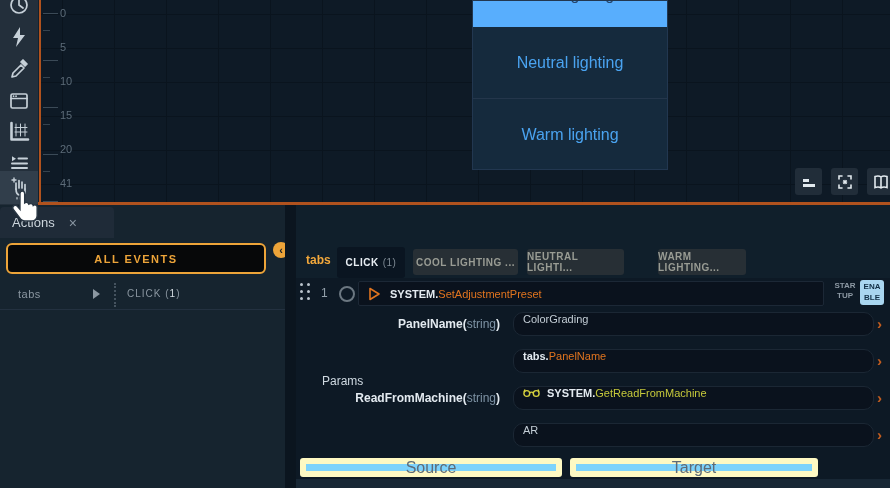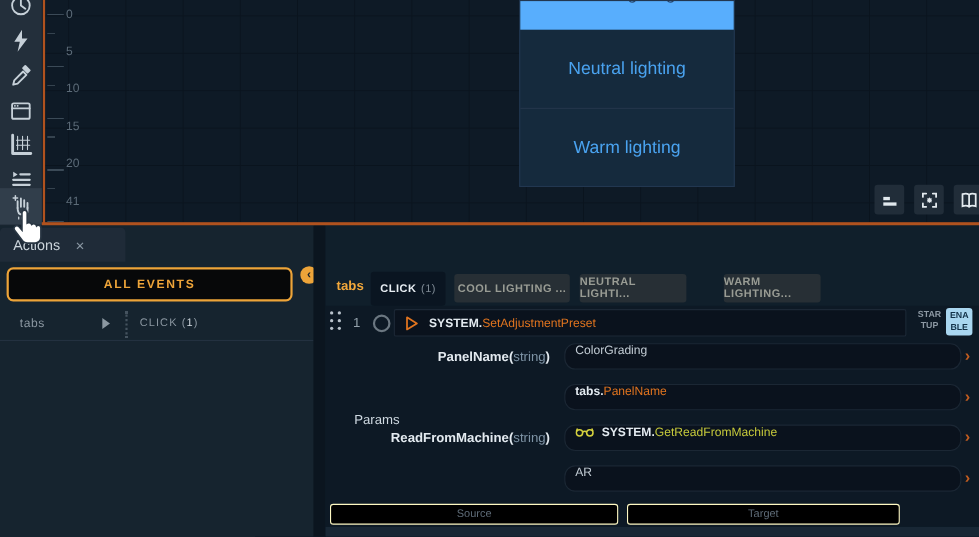--- a/index.html
+++ b/index.html
@@ -77,22 +77,22 @@
   .p-label{position:absolute;left:296px;width:204px;text-align:right;font-size:12px;color:#e3eaf0;font-weight:bold;}
   .p-type{color:#7e93a5;font-weight:normal;}
   .p-field{position:absolute;left:513px;width:361px;height:24px;background:#0a121d;border:1px solid #1b2734;
     border-radius:10px;box-sizing:border-box;display:flex;padding-left:9px;font-size:11px;}
   .p-field svg{margin-right:7px;}
   .val-plain{color:#c3cdd5;}
   .val-bold{color:#e3eaf0;font-weight:bold;}
   .val-orange{color:#e0741f;}
   .val-yellow{color:#c6c93b;}
   .chev{position:absolute;left:877px;width:14px;color:#c25d20;font-size:15px;font-weight:bold;}
-  .st-btn{position:absolute;top:458px;height:19px;background:#000000;border:1px solid #fef9c3;border-radius:3px;
-    box-sizing:border-box;display:flex;align-items:center;justify-content:center;color:#5e6b77;font-size:10px;}
+  .st-btn{position:absolute;top:458px;height:19px;background:#7dd3fc;border:6px solid #fef9c3;border-radius:3px;
+    box-sizing:border-box;display:flex;align-items:center;justify-content:center;color:#5e6b77;font-size:16px;}
   .bottom-strip{left:296px;top:479px;width:594px;height:9px;background:#182735;}
 
   .cursor{left:10px;top:189px;z-index:50;}
 </style>
 </head>
 <body>
 
 <div class="screen">
 
   <div class="abs canvas"></div>

